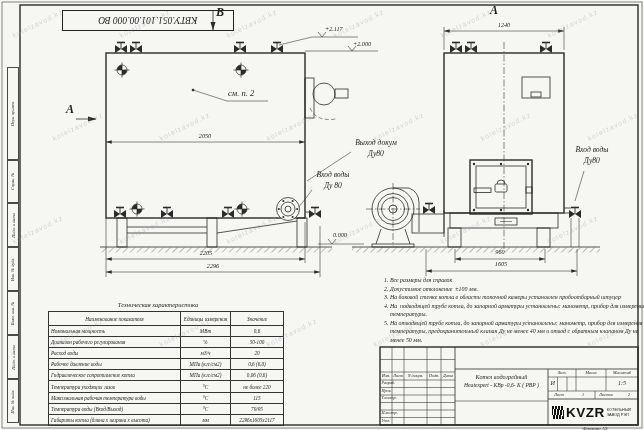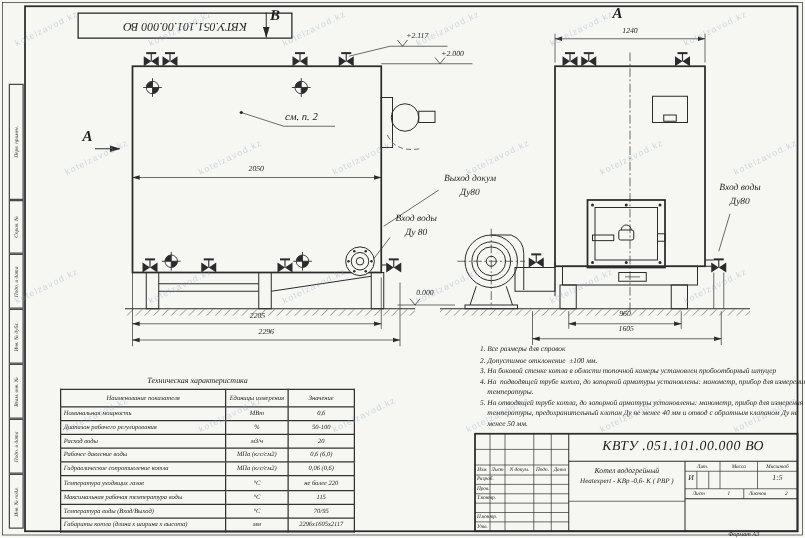--- a/index.html
+++ b/index.html
@@ -357,21 +357,20 @@
 
         <tr>
           <td class="co1">Габариты котла (длина х ширина х высота)</td>
           <td class="co2">мм</td>
           <td class="co3">2296х1605х2117</td>
         </tr>
       </tbody>
   </table>
 </div>
 
-<span class="t tb-doc c" style="left:457px;top:352px;width:179px;">КВТУ .051.101.00.000  ВО</span>
 <span class="t c" style="left:456px;top:374px;width:91px;font-size:6.2px;">Котел водогрейный</span>
 <span class="t c" style="left:456px;top:383px;width:91px;font-size:5.6px;">Heatexpert - КВр -0,6- К ( РВР )</span>
 <span class="t tbs c" style="left:380px;top:373.5px;width:12px;">Изм.</span>
 <span class="t tbs c" style="left:392px;top:373.5px;width:12px;">Лист</span>
 <span class="t tbs c" style="left:404px;top:373.5px;width:23px;">N докум.</span>
 <span class="t tbs c" style="left:427px;top:373.5px;width:14px;">Подп.</span>
 <span class="t tbs c" style="left:441px;top:373.5px;width:14px;">Дата</span>
 <span class="t tbs" style="left:381.5px;top:381px;">Разраб.</span>
 <span class="t tbs" style="left:381.5px;top:388.5px;">Пров.</span>
 <span class="t tbs" style="left:381.5px;top:396px;">Т.контр.</span>
@@ -381,20 +380,28 @@
 <span class="t tbs c" style="left:548px;top:371px;width:28px;">Лит.</span>
 <span class="t tbs c" style="left:576px;top:371px;width:30px;">Масса</span>
 <span class="t tbs c" style="left:606px;top:371px;width:32px;">Масштаб</span>
 <span class="t tbm c" style="left:548px;top:380px;width:9.5px;">И</span>
 <span class="t tbm c" style="left:606px;top:380px;width:32px;">1:5</span>
 <span class="t tbs" style="left:554px;top:392.5px;">Лист</span>
 <span class="t tbs" style="left:582px;top:392.5px;">1</span>
 <span class="t tbs" style="left:599px;top:392.5px;">Листов</span>
 <span class="t tbs" style="left:628px;top:392.5px;">2</span>
 
+<div class="logo">
+  <span class="logo-mark"></span>
+  <span class="logo-text">KVZR</span>
+  <span class="logo-sub">
+    <span>КОТЕЛЬНЫЙ</span>
+    <span>ЗАВОД РЭП</span>
+  </span>
+</div>
 <span class="t c" style="left:565px;top:425.5px;width:60px;font-size:5px;">Формат  А3</span>
 
 <div class="wm">
       <span style="left: 10px; top: 20px;">kotelzavod.kz</span>
       <span style="left: 117px; top: 20px;">kotelzavod.kz</span>
       <span style="left: 224px; top: 20px;">kotelzavod.kz</span>
       <span style="left: 331px; top: 20px;">kotelzavod.kz</span>
       <span style="left: 438px; top: 20px;">kotelzavod.kz</span>
       <span style="left: 545px; top: 20px;">kotelzavod.kz</span>
       <span style="left: 50px; top: 123px;">kotelzavod.kz</span>

